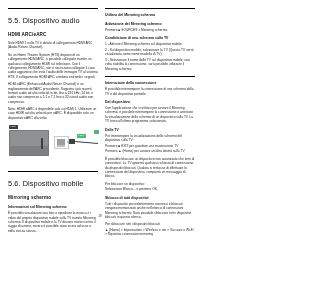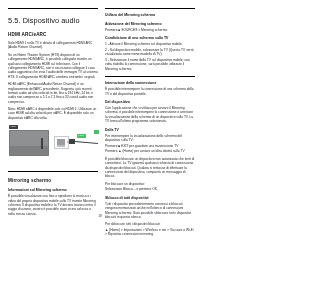--- a/index.html
+++ b/index.html
@@ -123,20 +123,21 @@
         <div class="box-dev-bar"></div>
       </div>
 
       <div class="plug-tip"></div>
       <div class="plug"></div>
       <div class="cable"></div>
       <div class="lbl-hdmi-plug">HDMI</div>
     </div>
 
     <div class="rule-sec"></div>
+    <h1>5.6. Dispositivo mobile</h1>
     <h2>Mirroring schermo</h2>
     <h3>Informazioni sul Mirroring schermo</h3>
     <p>È possibile visualizzare una foto o riprodurre la musica e i video dal proprio dispositivo mobile sulla TV tramite Mirroring schermo. Il dispositivo mobile e la TV devono trovarsi entro il raggio di azione, ovvero è possibile stare vicino ad esso o nella stessa stanza.</p>
   </div>
 
   <div class="col col-right">
     <div class="rule-top"></div>
 
     <h3>Utilizzo del Mirroring schermo</h3>
     <h3>Attivazione del Mirroring schermo</h3>

